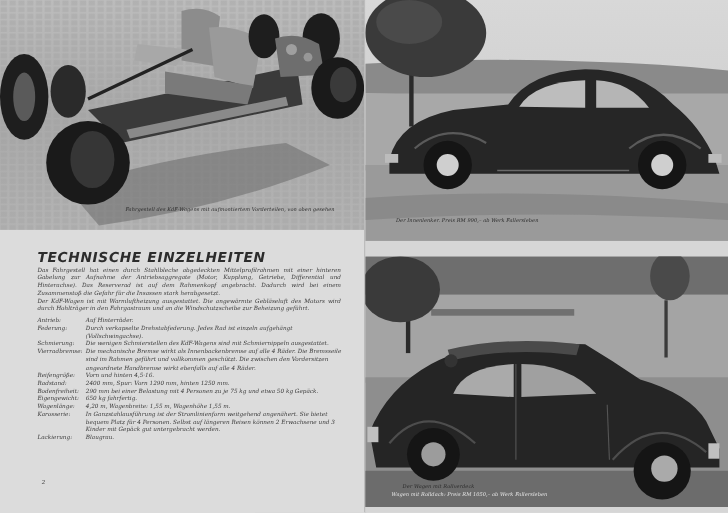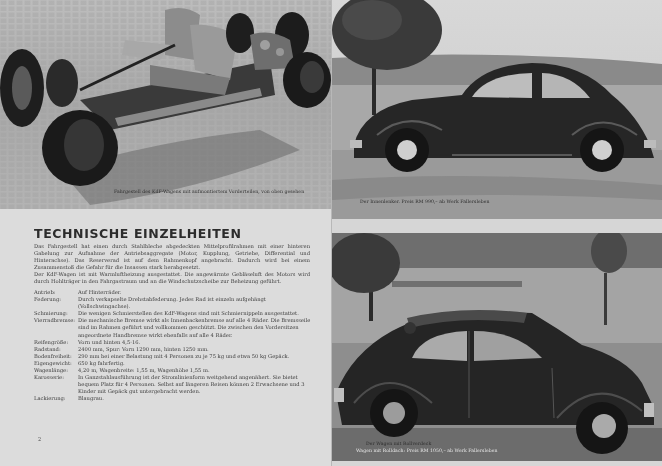--- a/index.html
+++ b/index.html
@@ -1,19 +1,19 @@
 <!DOCTYPE html>
 <html><head>
 <meta charset="utf-8">
 <style>
   * { margin: 0; padding: 0; box-sizing: border-box; }
   html, body { width: 662px; height: 466px; overflow: hidden; background: #d9d9d9; }
   body { position: relative; font-family: "DejaVu Serif", serif; color: #2a2a2a; }
 
-  .spread { position: absolute; left: 0; top: 0; width: 558px; height: 466px; }
+  .spread { position: absolute; left: 0; top: 0; width: 558px; height: 466px; font-style: italic; }
   .page-left { position: absolute; left: 0; top: 0; width: 332px; height: 466px; background: #dcdcdc; }
   .page-right { position: absolute; left: 332px; top: 0; width: 330px; height: 466px; background: #d6d6d6; }
   .spine { position: absolute; left: 331px; top: 0; width: 2px; height: 466px; background: #b8b8b8; }
 
   
   .photo { position: absolute; overflow: hidden; filter: grayscale(1); }
   .photo svg { display: block; width: 100%; height: 100%; }
 
   .photo-chassis { left: 0; top: 0; width: 331px; height: 209px; }
   .photo-car-side { left: 0; top: 0; width: 330px; height: 219px; }

